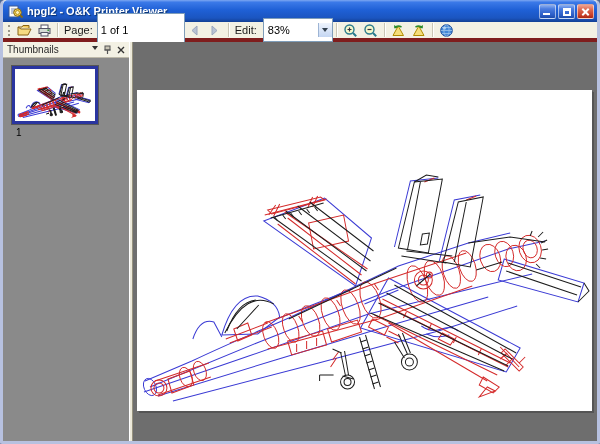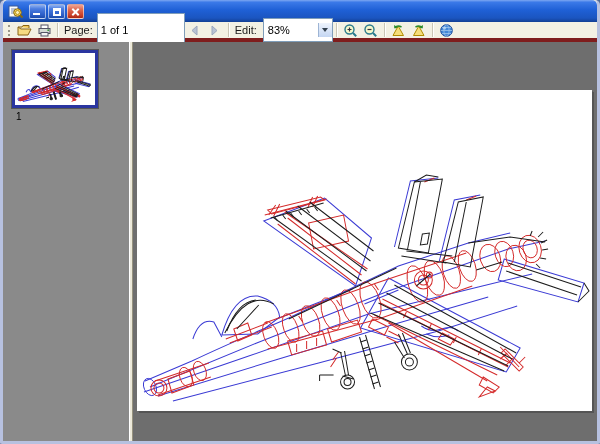--- a/index.html
+++ b/index.html
@@ -196,20 +196,21 @@
 <div class="window">
 
   <div class="titlebar">
     <svg class="title-icon" viewBox="0 0 16 16">
       <rect x="2" y="3" width="9" height="11" fill="#fdfdfd" stroke="#3a5a9a"></rect>
       <path d="M4,6 h5 M4,8 h5 M4,10 h3" stroke="#7a8ab0" stroke-width="1"></path>
       <circle cx="10.5" cy="9.5" r="3.8" fill="#f3d25a" stroke="#8a6a10"></circle>
       <circle cx="10.5" cy="9.5" r="2" fill="#fdf2b8" stroke="#b89420"></circle>
       <path d="M13,12 L15.5,14.5" stroke="#8a6a10" stroke-width="2"></path>
     </svg>
+    <div class="title-text">hpgl2 - O&amp;K Printer Viewer</div>
     <div class="tb-ctl ctl-blue">
         <span class="glyph-min"></span>
       </div>
     <div class="tb-ctl ctl-blue">
         <span class="glyph-max"></span>
       </div>
     <div class="tb-ctl ctl-red">
         <span class="glyph-x1"></span>
         <span class="glyph-x2"></span>
       </div>
@@ -297,20 +298,37 @@
         <ellipse cx="7.5" cy="7.5" rx="2.6" ry="5.6" fill="none" stroke="#9cc4ee" stroke-width="0.8"></ellipse>
         <path d="M1.9,7.5 h11.2 M3,4.5 h9 M3,10.5 h9" stroke="#9cc4ee" stroke-width="0.8" fill="none"></path>
         <circle cx="5.5" cy="5" r="1.6" fill="#bcd8f4" opacity="0.8"></circle>
       </svg>
     </span>
   </div>
 
   <div class="content">
 
     <div class="sidebar">
+      <div class="sb-header">
+        <span class="sb-title">Thumbnails</span>
+        <span class="sb-ic">
+            <span class="tri-down" style="margin-top:0;border-top-color:#333;"></span>
+          </span>
+        <span class="sb-ic">
+          <svg width="9" height="10" viewBox="0 0 9 10">
+            <rect x="2" y="1" width="5" height="4" fill="#c8c4b4" stroke="#555"></rect>
+            <path d="M1.5,5 h6 M4.5,5 v4" stroke="#555" stroke-width="1.2" fill="none"></path>
+          </svg>
+        </span>
+        <span class="sb-ic">
+          <svg width="8" height="8" viewBox="0 0 8 8">
+            <path d="M1,1 L7,7 M7,1 L1,7" stroke="#333" stroke-width="1.4"></path>
+          </svg>
+        </span>
+      </div>
       <div class="sb-body">
         <div class="thumb-outer">
           <div class="thumb-sel">
             <svg class="thumb-svg" viewBox="0 0 456 321" preserveAspectRatio="none">
               <use href="#acft"></use>
             </svg>
           </div>
         </div>
         <div class="thumb-label">1</div>
       </div>

